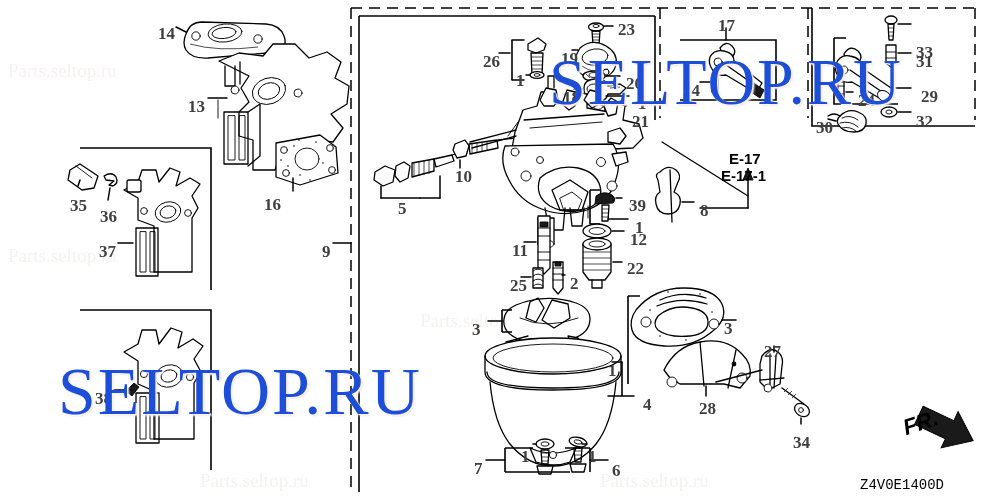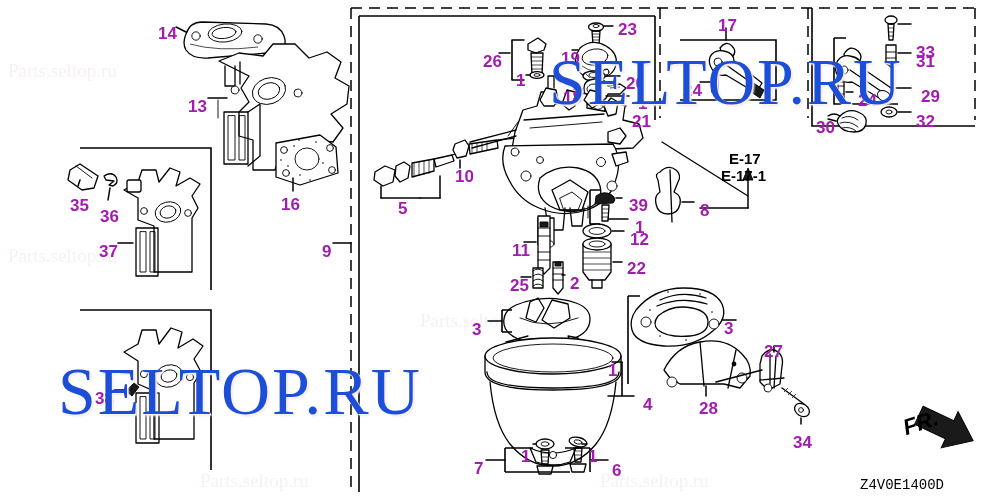--- a/index.html
+++ b/index.html
@@ -9,22 +9,22 @@
   #sheet{position:relative;width:1000px;height:500px;background:#fff;}
   #sheet svg.layer{position:absolute;left:0;top:0;width:1000px;height:500px;}
   .wm{position:absolute;font-family:"Liberation Serif",serif;font-weight:400;
       color:#1d4ed8;letter-spacing:2px;white-space:nowrap;
       text-shadow:1px 1px 0 #fbf2f2, 2px 2px 2px #f7e9e9;
       user-select:none;pointer-events:none;}
   .wm-top{left:549px;top:44px;font-size:66px;}
   .wm-bot{left:58px;top:352px;font-size:68px;}
   .wm-faint{position:absolute;font-family:"Liberation Serif",serif;
       color:#f7f1f1;font-size:19px;white-space:nowrap;user-select:none;}
-  .lbl{position:absolute;font-family:Liberation Sans, sans-serif;
-       font-size:17px;font-weight:700;color:#a21caf;line-height:1;white-space:nowrap;}
+  .lbl{position:absolute;font-family:Liberation Serif, serif;
+       font-size:17px;font-weight:700;color:#404040;line-height:1;white-space:nowrap;}
   .ref{position:absolute;font-family:"Liberation Sans",sans-serif;
        font-size:15px;font-weight:700;color:#000;white-space:nowrap;}
   .code{position:absolute;font-family:"Liberation Sans",sans-serif;
        font-size:14px;color:#000;white-space:nowrap;}
   .frtxt{position:absolute;font-family:"Liberation Sans",sans-serif;
        font-size:22px;font-weight:700;font-style:italic;color:#000;}
 </style>
 </head>
 <body>
 
@@ -472,21 +472,21 @@
     </g>
 
     <g>
       <path class="blk" d="M916 418 l34 0 l0 -10 l26 20 l-26 20 l0 -10 l-34 0 z" transform="rotate(25 946 428)"></path>
     </g>
   </svg>
 
   <div id="labels">
       <div class="lbl" style="left: 158px; top: 25px;">14</div>
       <div class="lbl" style="left: 188px; top: 98px;">13</div>
-      <div class="lbl" style="left: 281px; top: 196px;">16</div>
+      <div class="lbl" style="left: 264px; top: 196px;">16</div>
       <div class="lbl" style="left: 70px; top: 197px;">35</div>
       <div class="lbl" style="left: 100px; top: 208px;">36</div>
       <div class="lbl" style="left: 99px; top: 243px;">37</div>
       <div class="lbl" style="left: 95px; top: 390px;">38</div>
       <div class="lbl" style="left: 322px; top: 243px;">9</div>
       <div class="lbl" style="left: 483px; top: 53px;">26</div>
       <div class="lbl" style="left: 516px; top: 72px;">1</div>
       <div class="lbl" style="left: 618px; top: 21px;">23</div>
       <div class="lbl" style="left: 561px; top: 50px;">19</div>
       <div class="lbl" style="left: 626px; top: 75px;">20</div>

